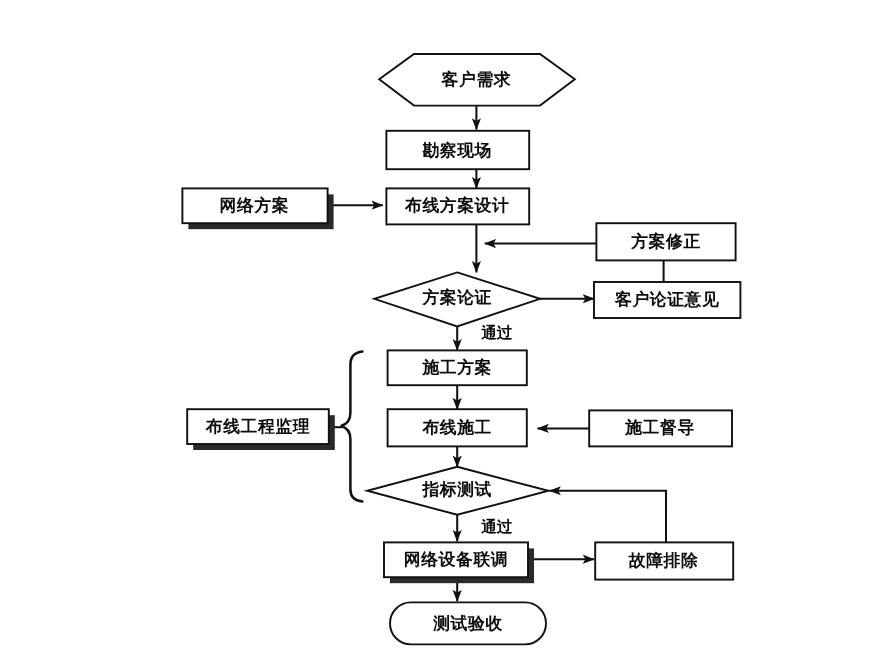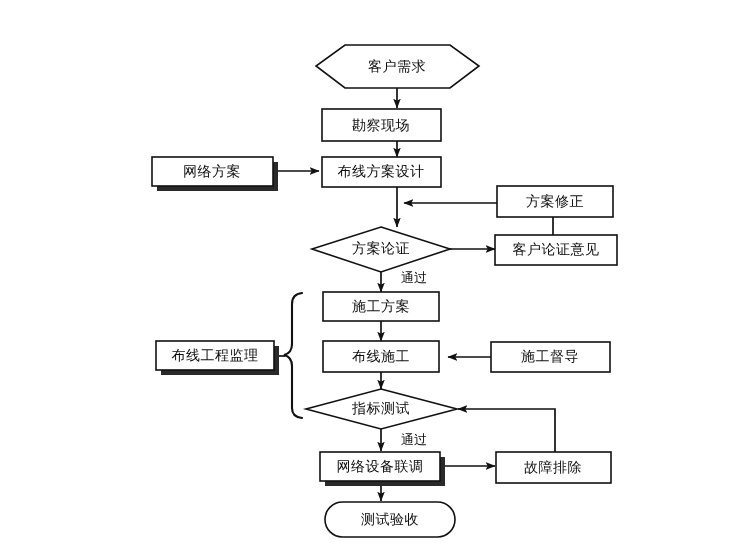--- a/index.html
+++ b/index.html
@@ -7,20 +7,21 @@
     padding: 0;
     background: #ffffff;
   }
   #canvas {
     position: relative;
     width: 668px;
     height: 547px;
     background: #ffffff;
     font-family: "DejaVu Sans", "Liberation Sans", sans-serif;
     overflow: hidden;
+    font-weight: bold;
   }
   #flow-svg {
     position: absolute;
     left: 0;
     top: 0;
     width: 742px;
     height: 547px;
   }
   .node-label {
     font-size: 14px;

